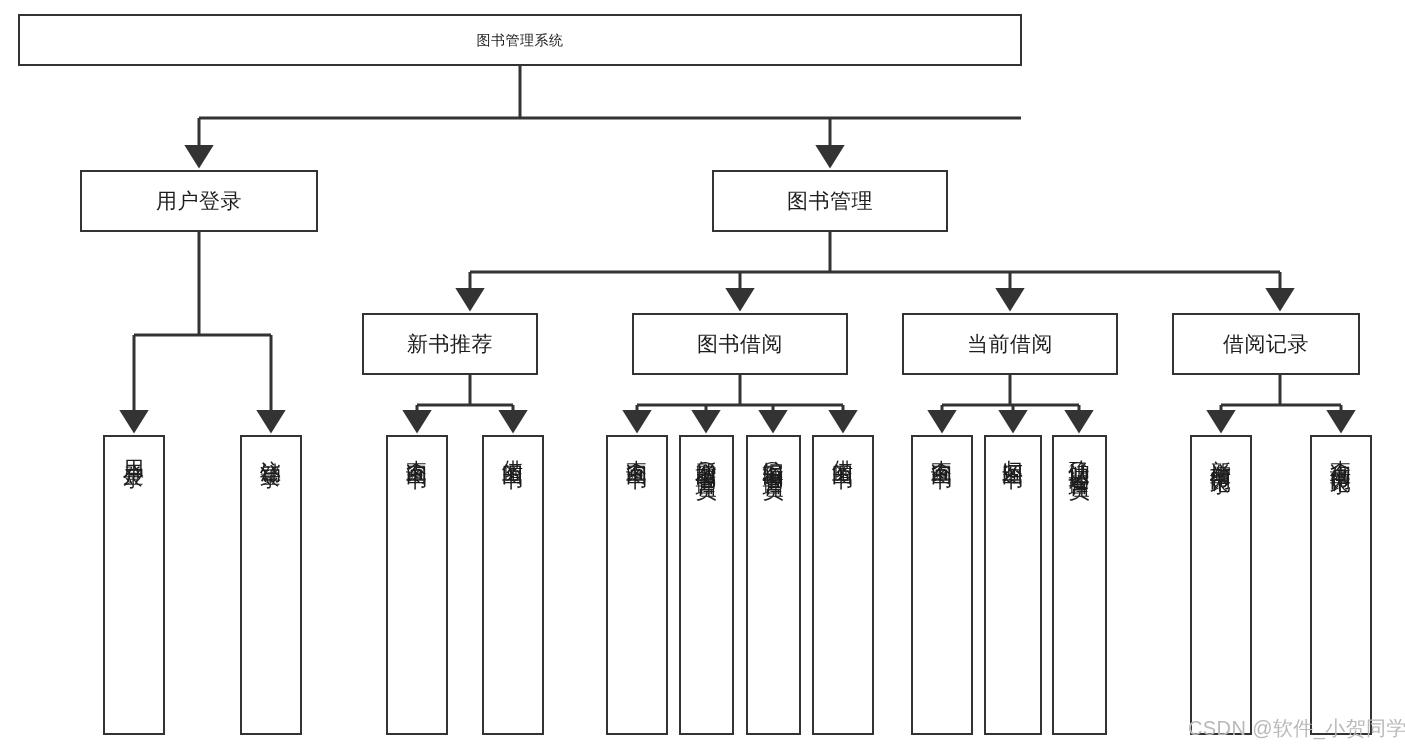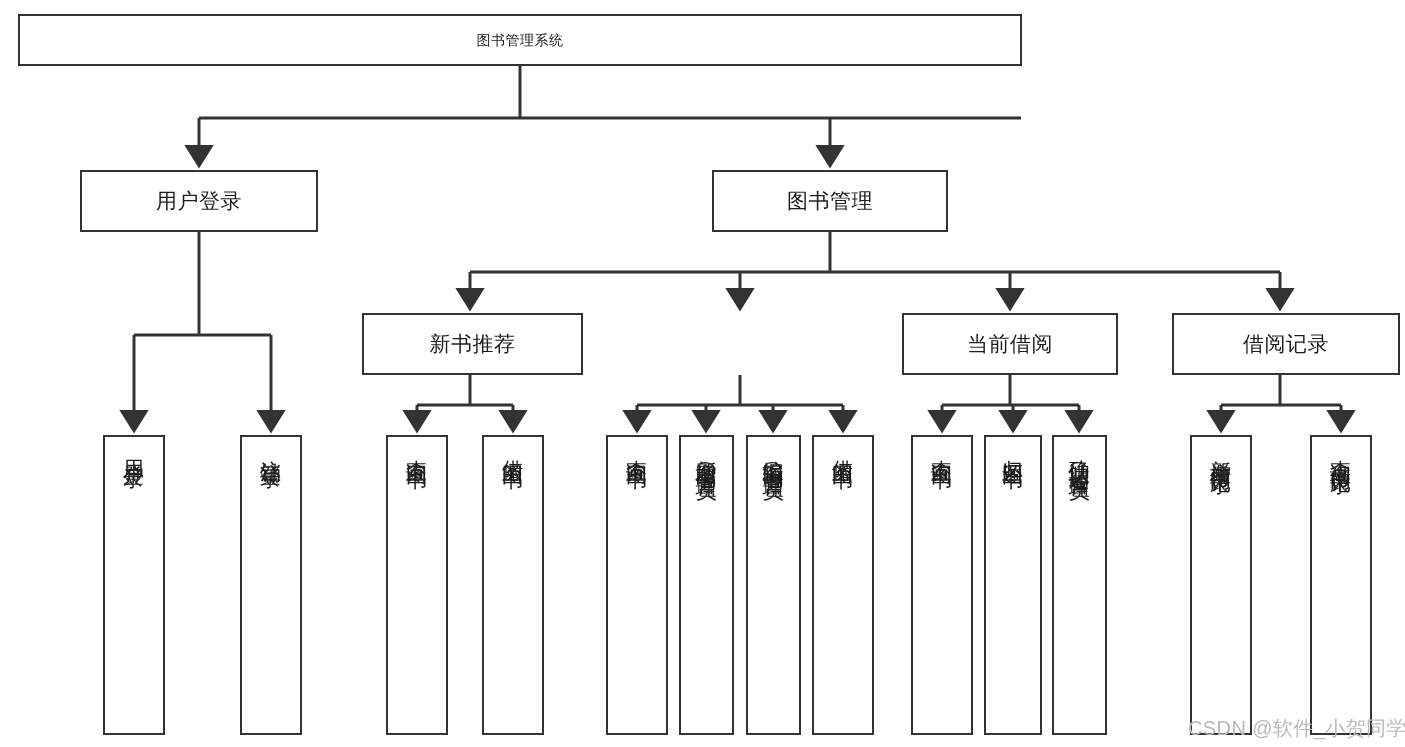--- a/index.html
+++ b/index.html
@@ -124,27 +124,30 @@
     <span class="label">图书管理系统</span>
   </div>
 
   <div class="node" style="left:80px; top:170px; width:238px; height:62px;">
     <span class="label">用户登录</span>
   </div>
   <div class="node" style="left:712px; top:170px; width:236px; height:62px;">
     <span class="label">图书管理</span>
   </div>
 
-  <div class="node" style="left:362px; top:313px; width:221px; height:62px;">
+  <div class="node" style="left:362px; top:313px; width:176px; height:62px;">
     <span class="label">新书推荐</span>
+  </div>
+  <div class="node" style="left:632px; top:313px; width:216px; height:62px;">
+    <span class="label">图书借阅</span>
   </div>
   <div class="node" style="left:902px; top:313px; width:216px; height:62px;">
     <span class="label">当前借阅</span>
   </div>
-  <div class="node" style="left:1172px; top:313px; width:228px; height:62px;">
+  <div class="node" style="left:1172px; top:313px; width:188px; height:62px;">
     <span class="label">借阅记录</span>
   </div>
 
   <div class="node vertical" style="left:103px; top:435px; width:62px; height:300px;">
     <span class="label">用户登录</span>
   </div>
   <div class="node vertical" style="left:240px; top:435px; width:62px; height:300px;">
     <span class="label">注销登录</span>
   </div>
   <div class="node vertical" style="left:386px; top:435px; width:62px; height:300px;">

